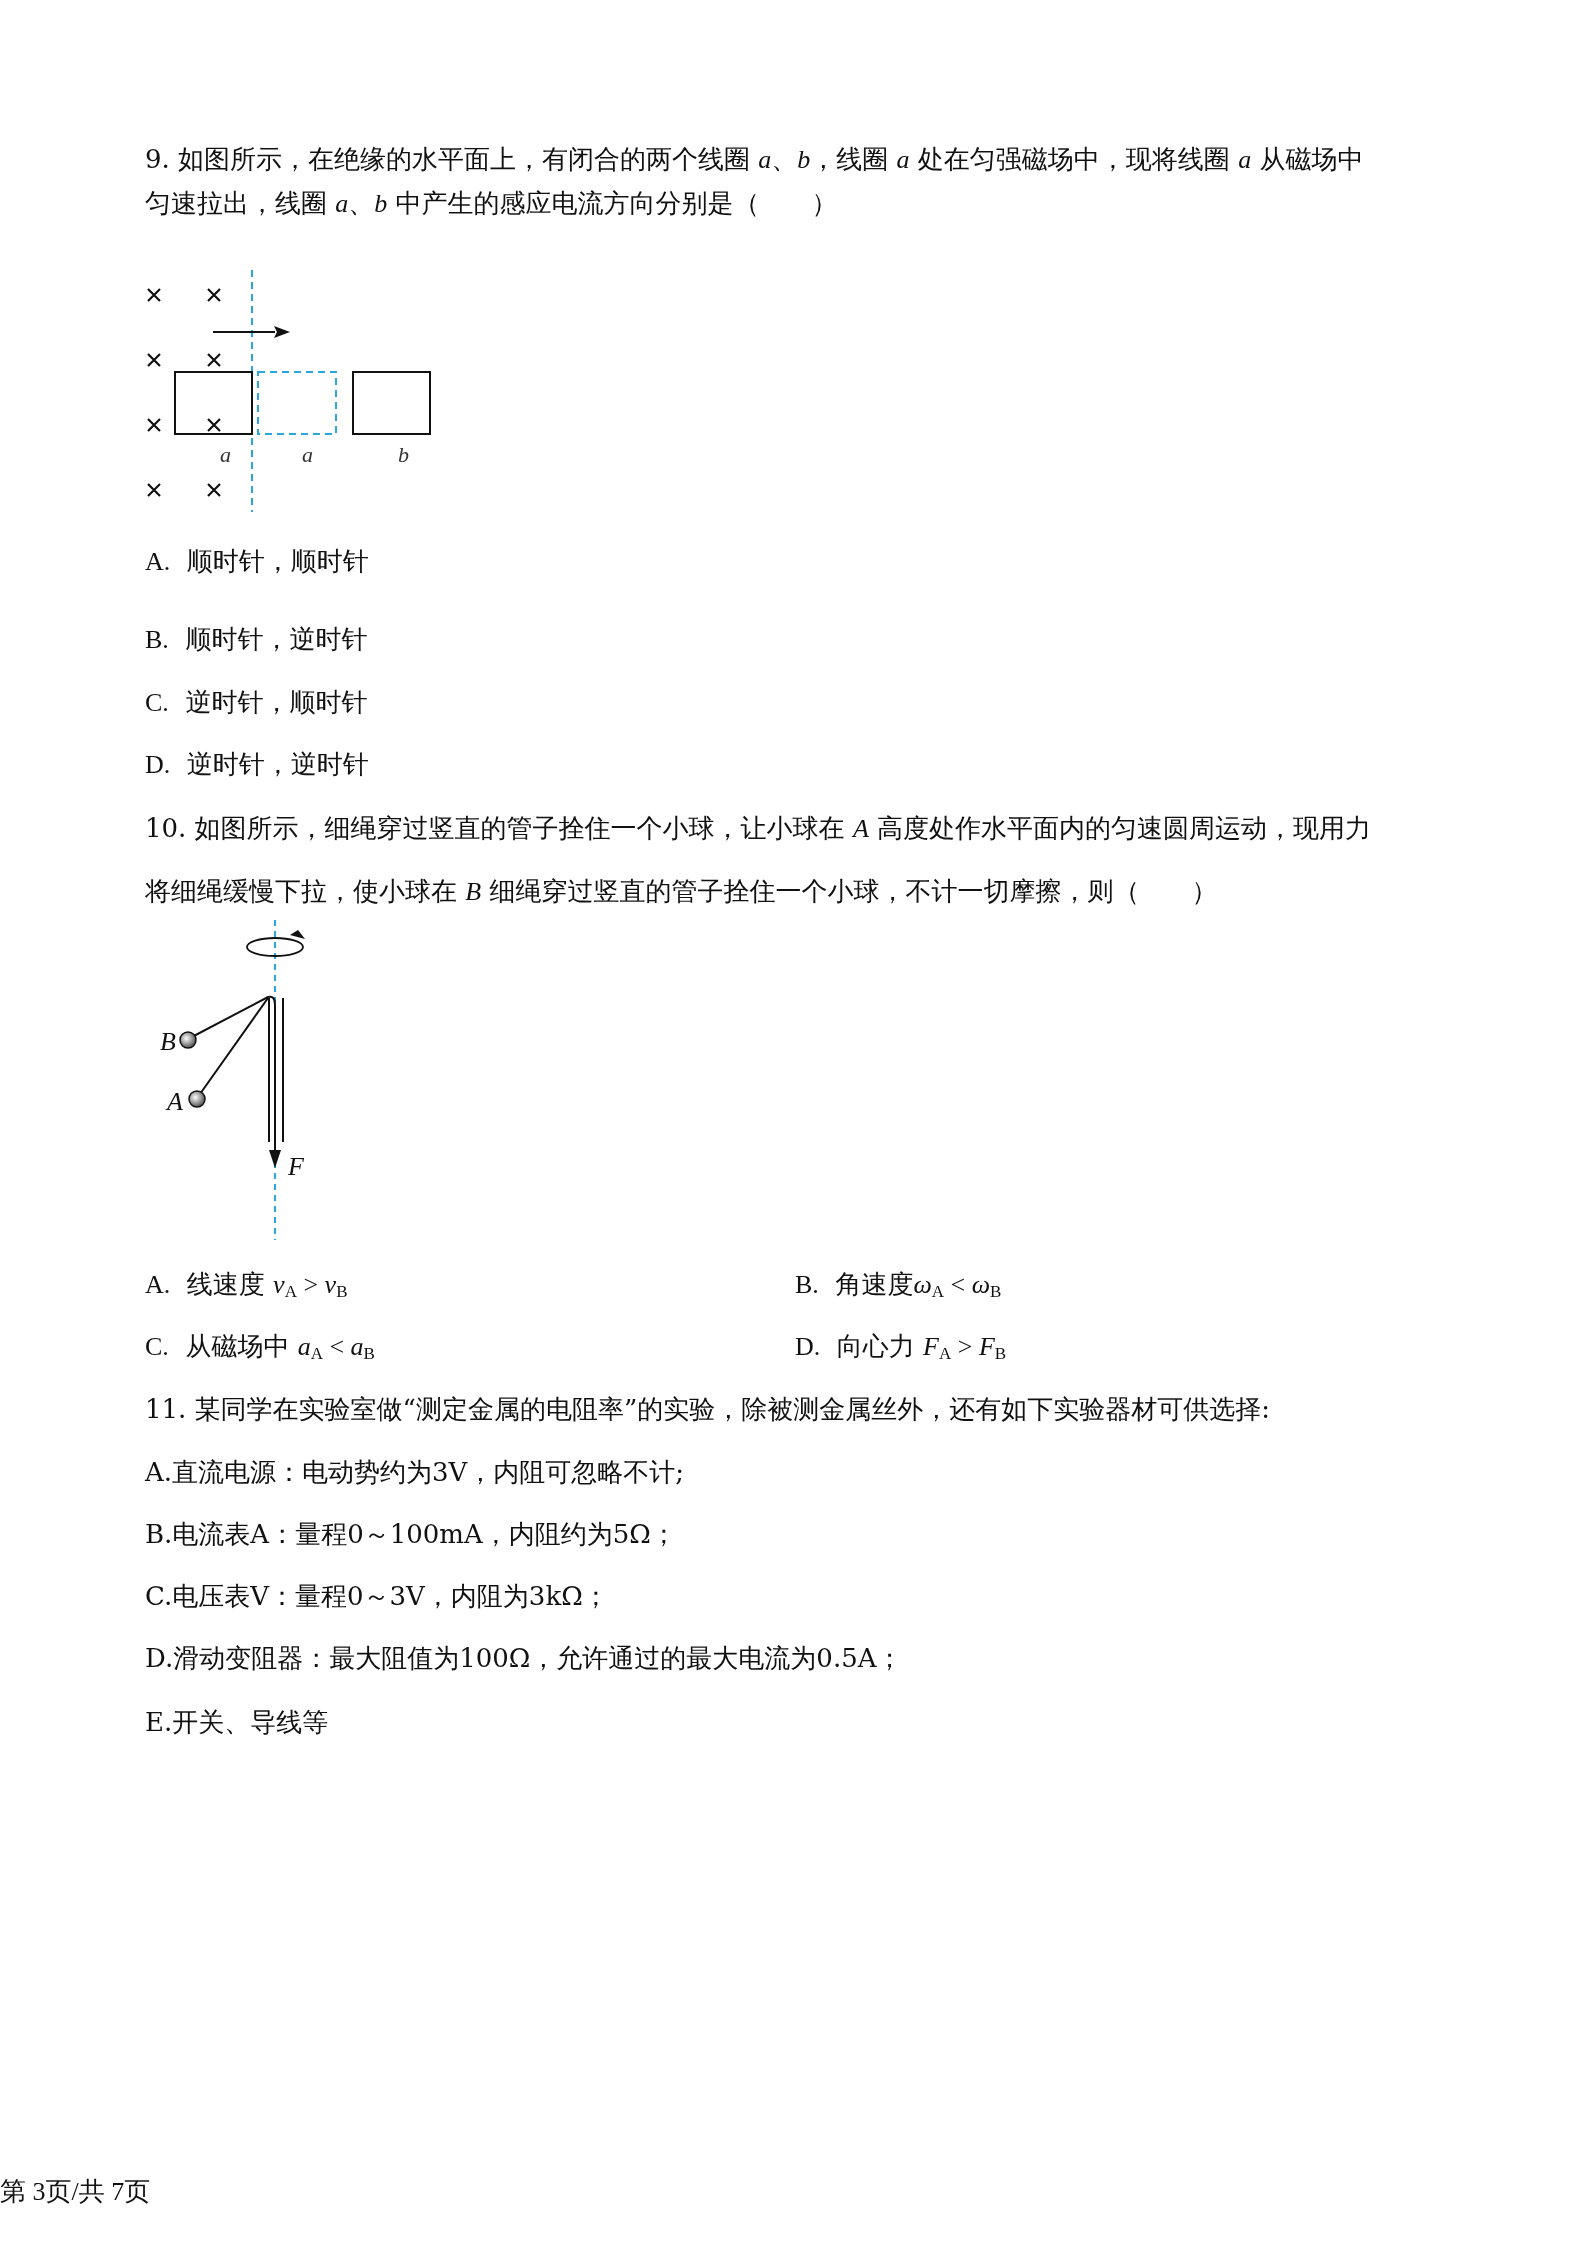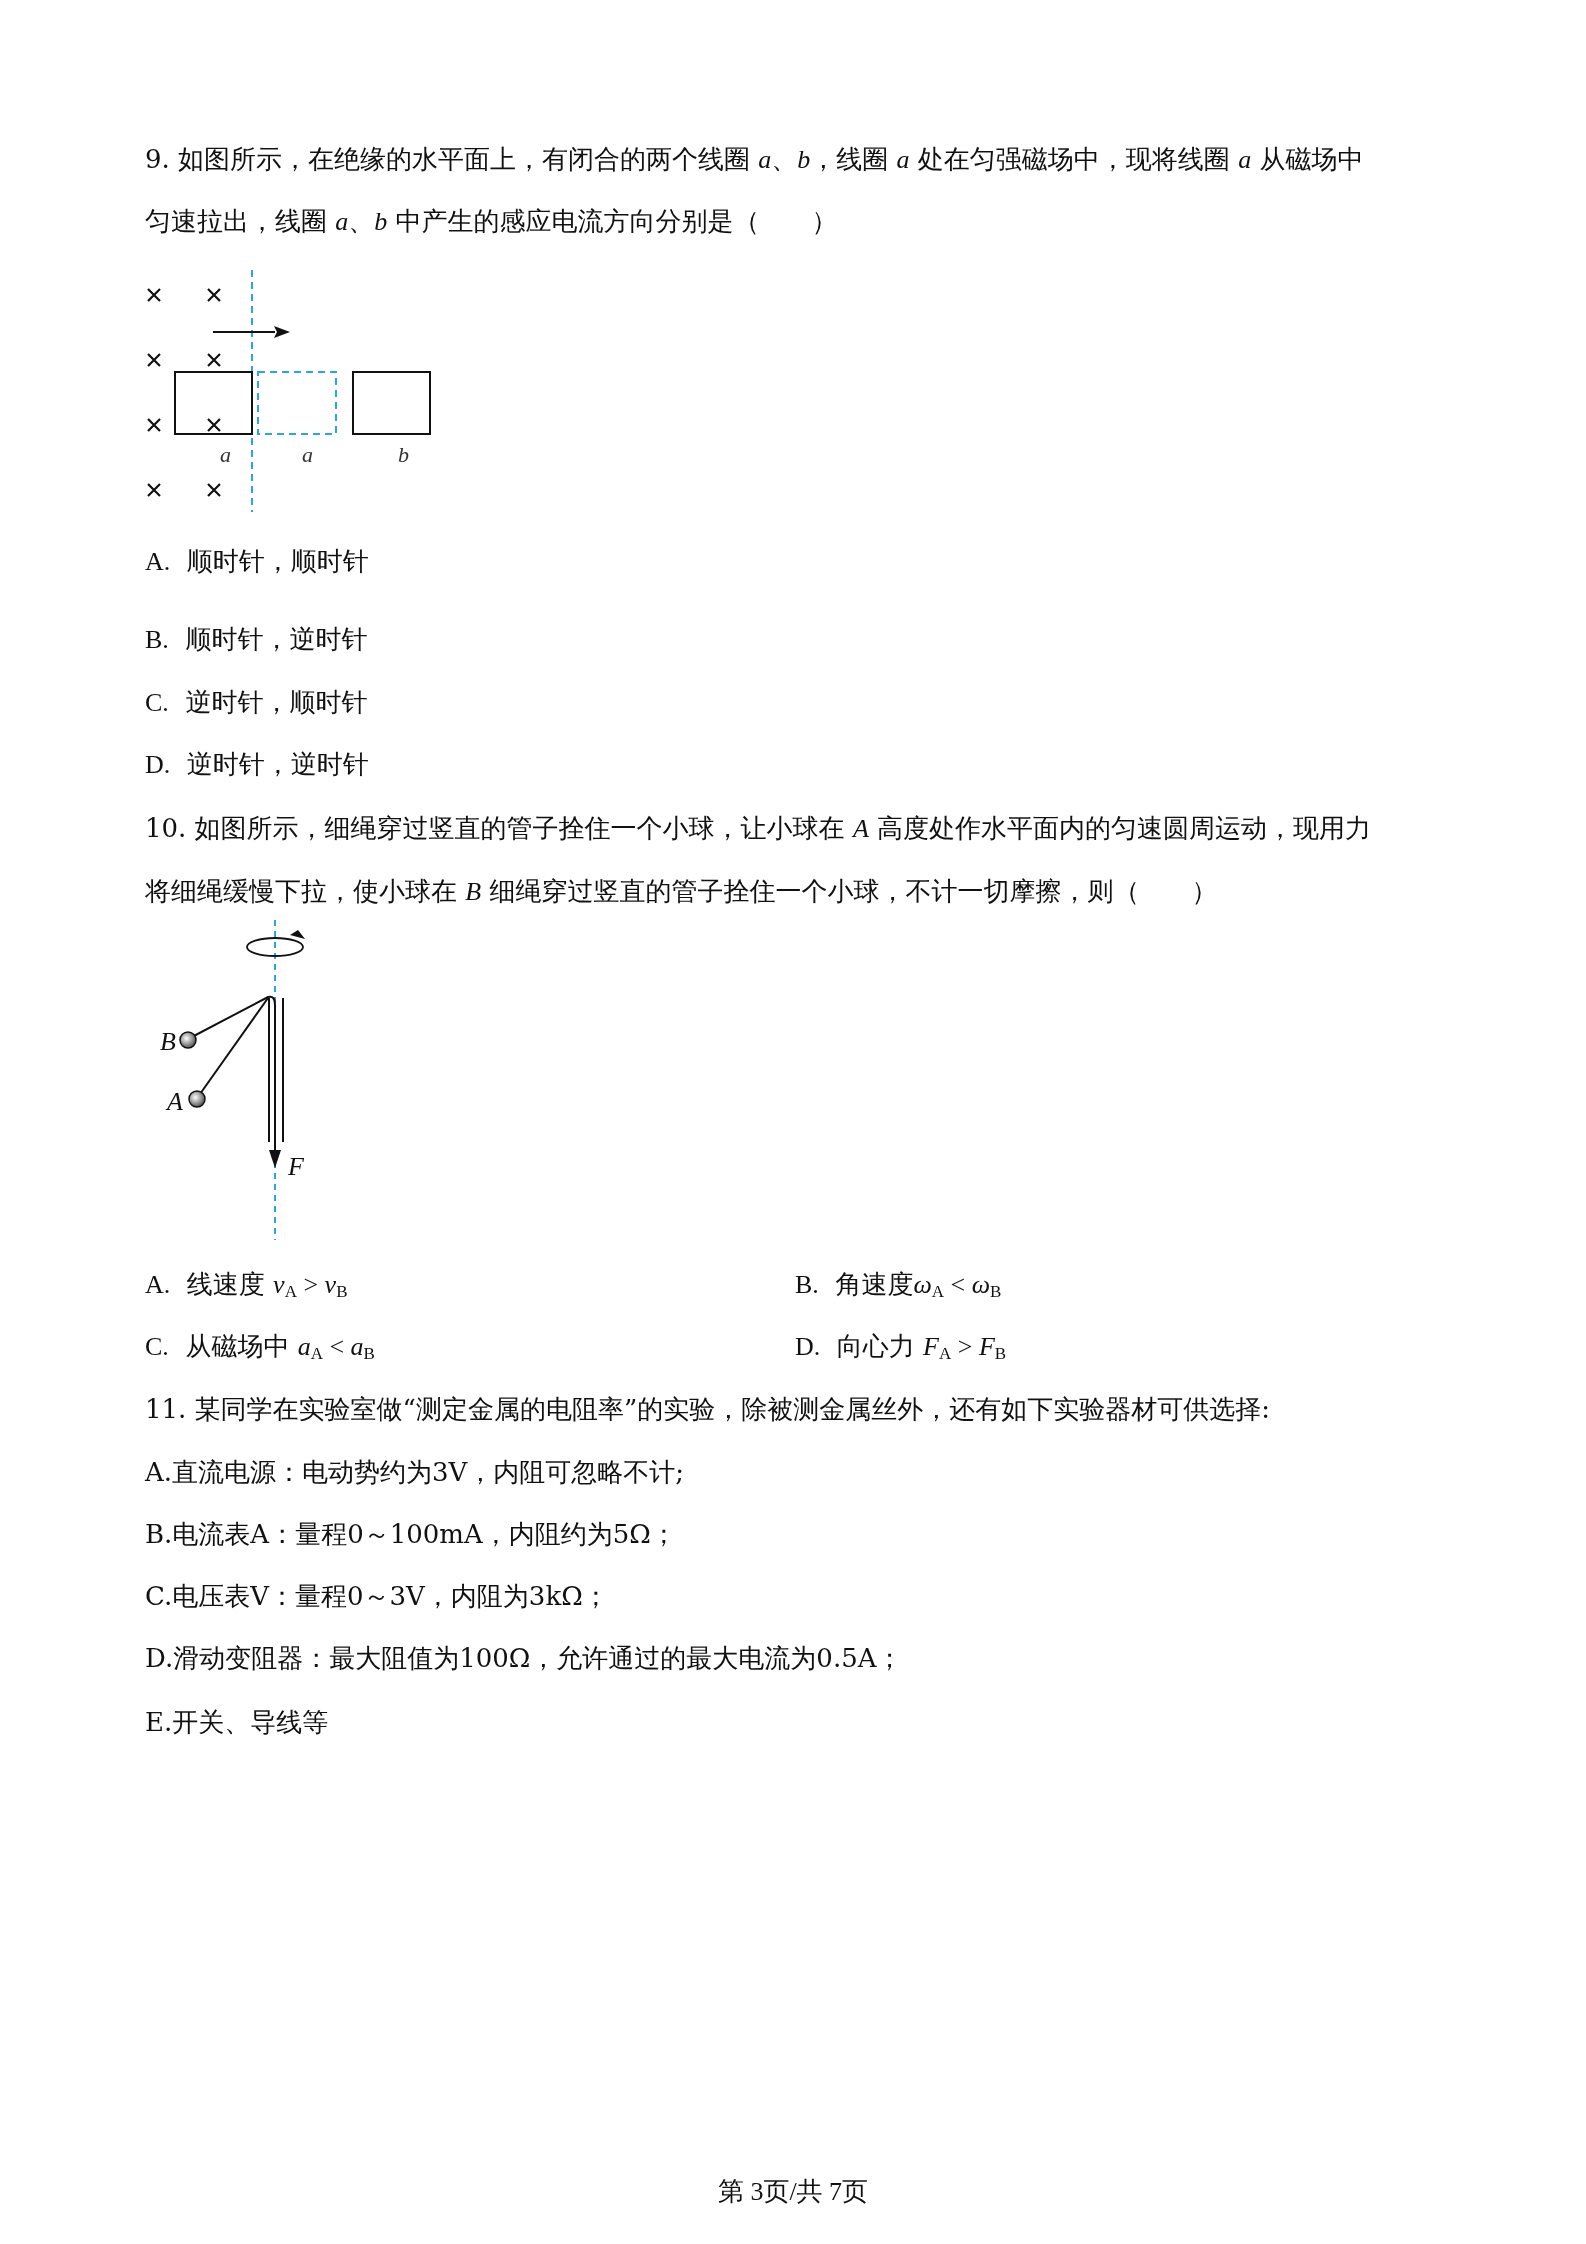--- a/index.html
+++ b/index.html
@@ -3,27 +3,27 @@
 <meta charset="utf-8">
 <style>
   html, body { margin: 0; padding: 0; background: #ffffff; }
   body { width: 1586px; height: 2244px; position: relative; overflow: hidden;
          font-family: "DejaVu Serif", "Liberation Serif", serif; color: #111; }
   .line { position: absolute; left: 145px; font-size: 26px; line-height: 48px; white-space: nowrap; }
   .i { font-style: italic; font-family: "Liberation Serif", "DejaVu Serif", serif; }
   sub { font-size: 17px; vertical-align: -4px; font-family: "Liberation Serif", serif; }
   .num { font-family: "Liberation Serif", serif; }
   .fig { position: absolute; }
-  .footer { position: absolute; left: 0; width: 1586px; text-align: center; top: 2174px; font-size: 26px; font-family: "Liberation Serif", serif; }
+  .footer { position: absolute; left: 0; width: 1586px; top: 2174px; font-size: 26px; font-family: "Liberation Serif", serif; }
 </style>
 </head>
 <body>
 
 <div class="line" style="top:135px"><span>9. 如图所示，在绝缘的水平面上，有闭合的两个线圈 </span><span class="i">a</span><span>、</span><span class="i">b</span><span>，线圈 </span><span class="i">a</span><span> 处在匀强磁场中，现将线圈 </span><span class="i">a</span><span> 从磁场中</span></div>
-<div class="line" style="top:197px"><span>匀速拉出，线圈 </span><span class="i">a</span><span>、</span><span class="i">b</span><span> 中产生的感应电流方向分别是（　　）</span></div>
+<div class="line" style="top:179px"><span>匀速拉出，线圈 </span><span class="i">a</span><span>、</span><span class="i">b</span><span> 中产生的感应电流方向分别是（　　）</span></div>
 
 <svg class="fig" style="left:140px;top:262px" width="300" height="252" viewBox="0 0 300 252">
   <g stroke="#111" stroke-width="2.2" fill="none">
     <path d="M8,27 L20,39 M20,27 L8,39"></path>
       <path d="M68,27 L80,39 M80,27 L68,39"></path>
     <path d="M8,92 L20,104 M20,92 L8,104"></path>
       <path d="M68,92 L80,104 M80,92 L68,104"></path>
     <path d="M8,157 L20,169 M20,157 L8,169"></path>
       <path d="M68,157 L80,169 M80,157 L68,169"></path>
     <path d="M8,222 L20,234 M20,222 L8,234"></path>

